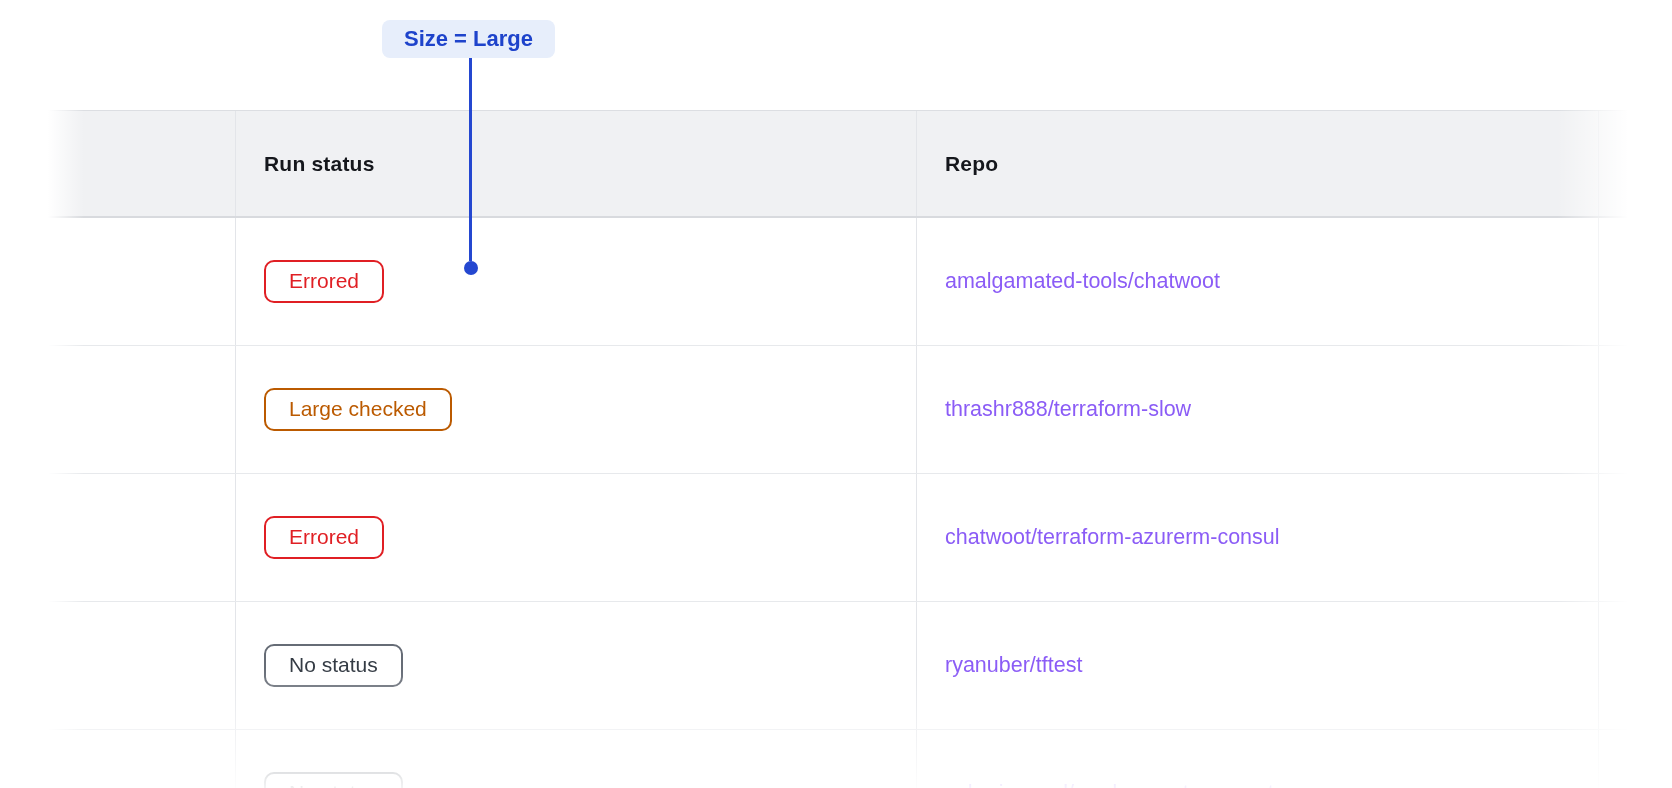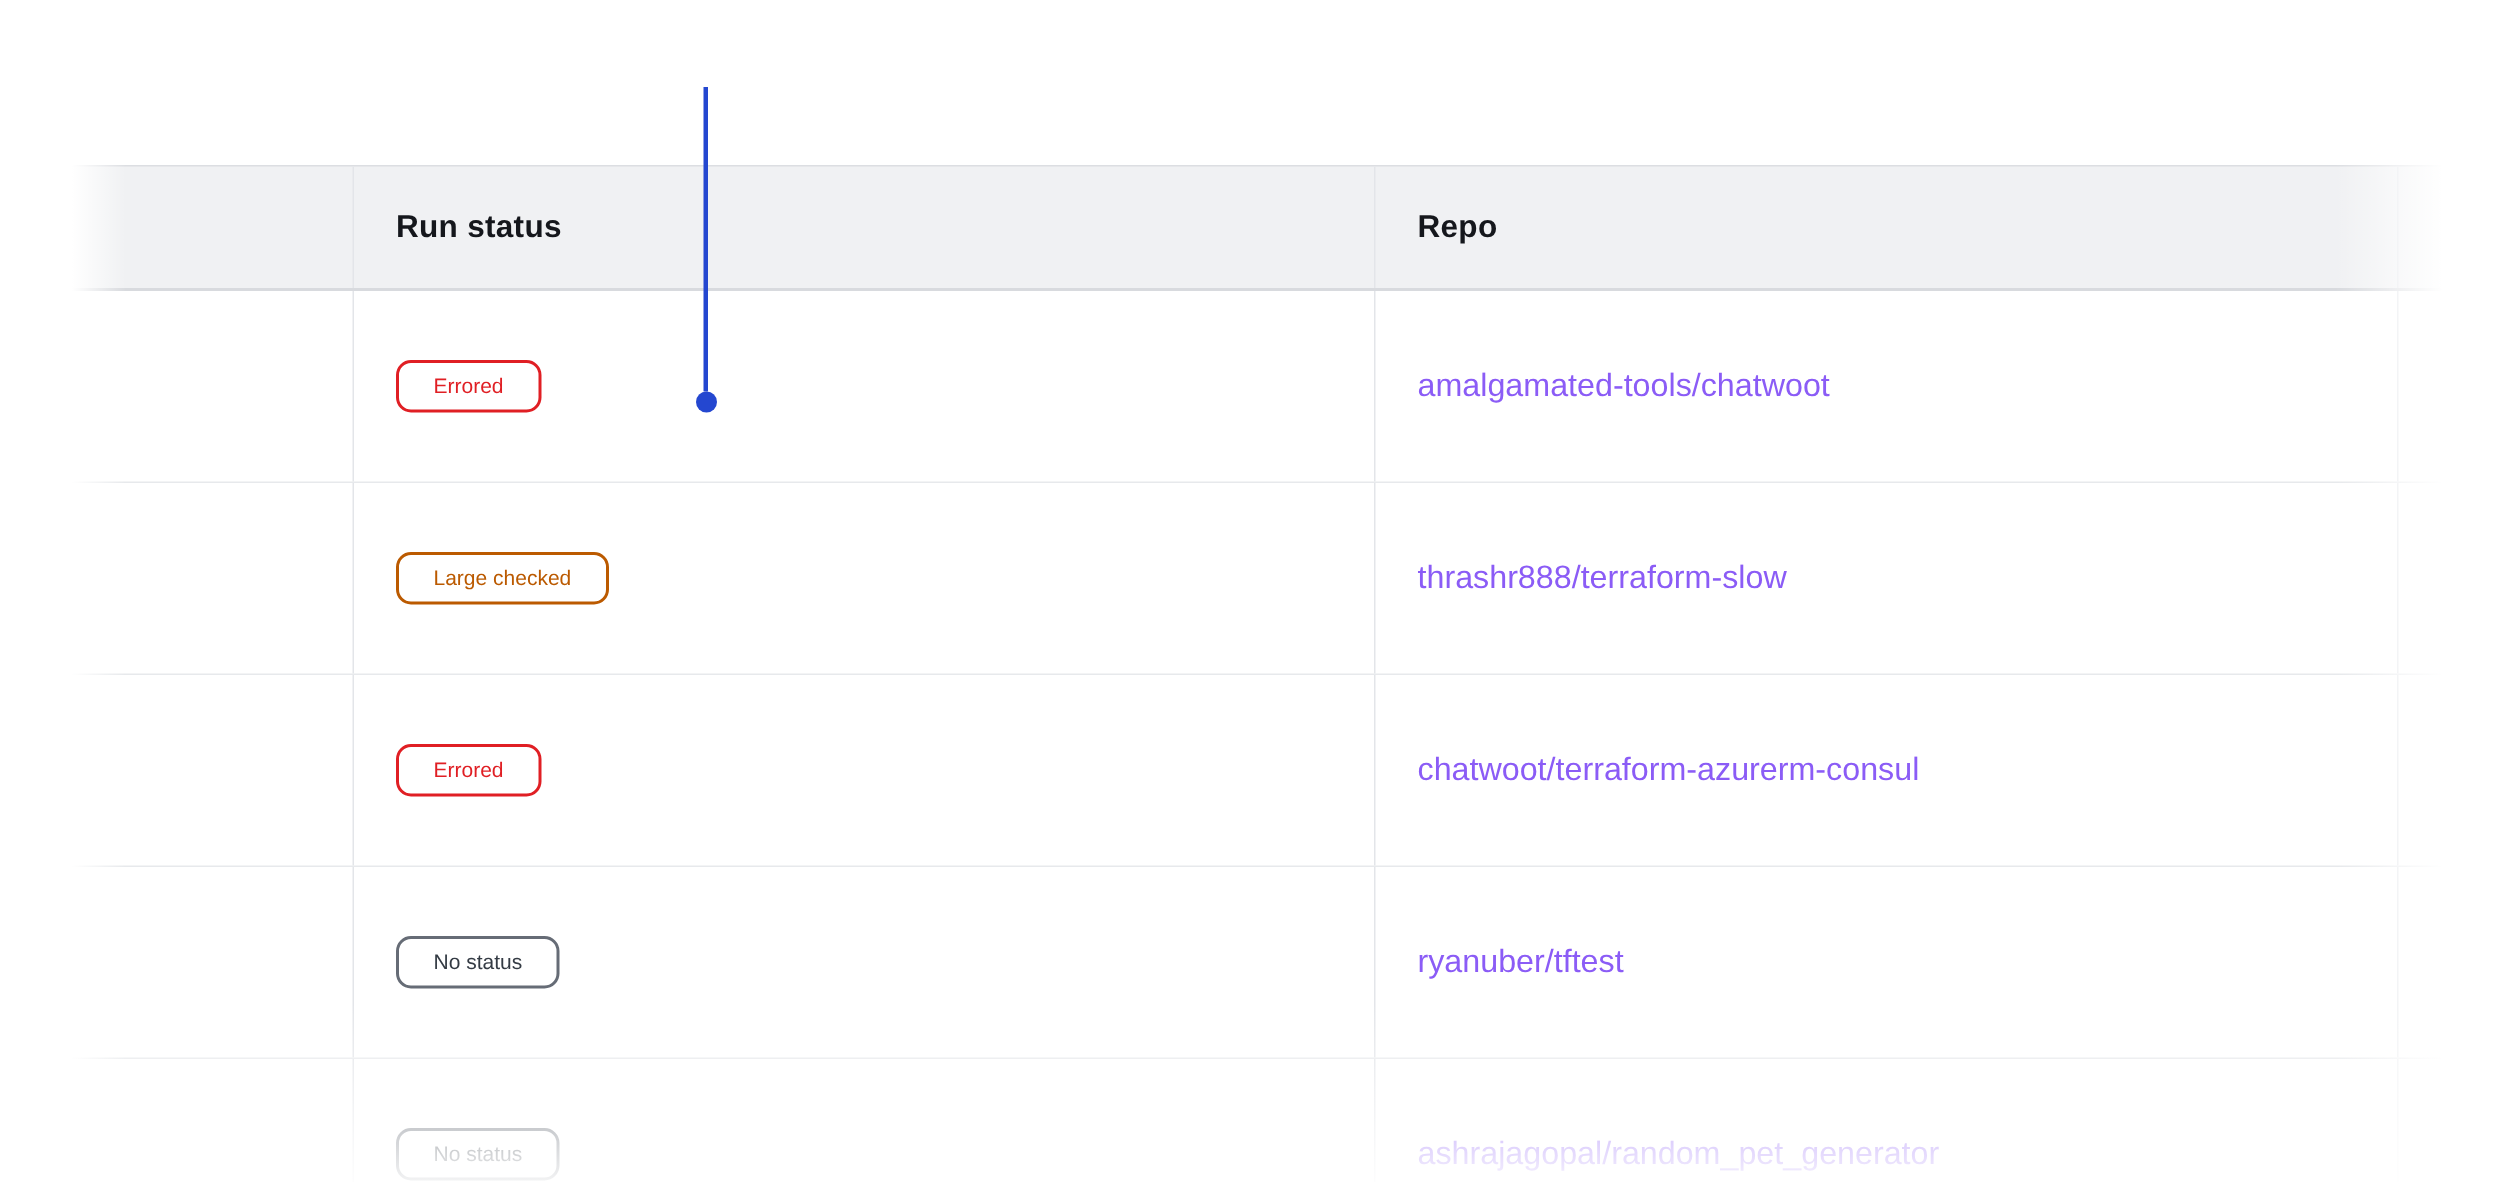--- a/index.html
+++ b/index.html
@@ -2,33 +2,33 @@
 <html><head>
 <meta charset="utf-8">
 <style>
   * { margin: 0; padding: 0; box-sizing: border-box; }
   html, body { width: 1672px; height: 788px; overflow: hidden; background: #ffffff;
     font-family: "Liberation Sans", "DejaVu Sans", sans-serif; }
   .page { position: relative; width: 1672px; height: 788px; background: #ffffff; }
 
   
   .table { position: absolute; left: 48px; top: 110px; width: 1624px; }
-  .thead { display: flex; height: 84px; background: #f0f1f3;
+  .thead { display: flex; height: 108px; background: #f0f1f3;
     border-top: 1px solid #dcdee2; border-bottom: 2px solid #d8dade; }
   .trow { display: flex; height: 128px; background: #ffffff; border-bottom: 1px solid #e7e9ec; }
   .cell { display: flex; align-items: center; padding-left: 28px; overflow: hidden; }
   .c1 { width: 187px; padding-left: 0; }
   .c2 { width: 681px; border-left: 1px solid #e3e5e9; }
   .c3 { width: 682px; border-left: 1px solid #e3e5e9; }
   .c4 { flex: 1; border-left: 1px solid #e3e5e9; padding-left: 0; }
   .thead .cell { font-size: 21px; font-weight: 700; color: #15171c; letter-spacing: .2px; }
   .repo { font-size: 21.5px; color: #8b5cf6; }
 
   .badge { display: inline-block; border: 2px solid; border-radius: 10px;
-    padding: 7px 23px; font-size: 14px; font-weight: 500; line-height: 1.15;
+    padding: 7px 23px; font-size: 21px; font-weight: 500; line-height: 1.15;
     background: #ffffff; white-space: nowrap; }
 
   
   .fade-left { position: absolute; left: 48px; top: 110px; width: 36px; height: 678px;
     background: linear-gradient(to right, rgba(255,255,255,1), rgba(255,255,255,0)); z-index: 4; pointer-events: none; }
   .fade-right { position: absolute; right: 0; top: 100px; width: 115px; height: 688px;
     background: linear-gradient(to right, rgba(255,255,255,0) 0%, rgba(255,255,255,1) 62%, rgba(255,255,255,1) 100%);
     z-index: 4; pointer-events: none; }
   .fade-bottom { position: absolute; left: 0; top: 668px; width: 1672px; height: 120px;
     background: linear-gradient(to bottom, rgba(255,255,255,0) 0%, rgba(255,255,255,0.92) 100%);
@@ -99,16 +99,17 @@
     <div class="cell c3 repo">ashrajagopal/random_pet_generator</div>
     <div class="cell c4"></div>
   </div>
 </div>
   </div>
 
   <div class="fade-left"></div>
   <div class="fade-right"></div>
   <div class="fade-bottom"></div>
 
+  <div class="callout-label" style="color: rgb(30, 67, 203); background: rgb(231, 238, 251);">Size = Large</div>
   <div class="callout-line" style="background: rgb(36, 71, 208);"></div>
   <div class="callout-dot" style="background: rgb(36, 71, 208);"></div>
 
 </div>
 
 </body></html>

